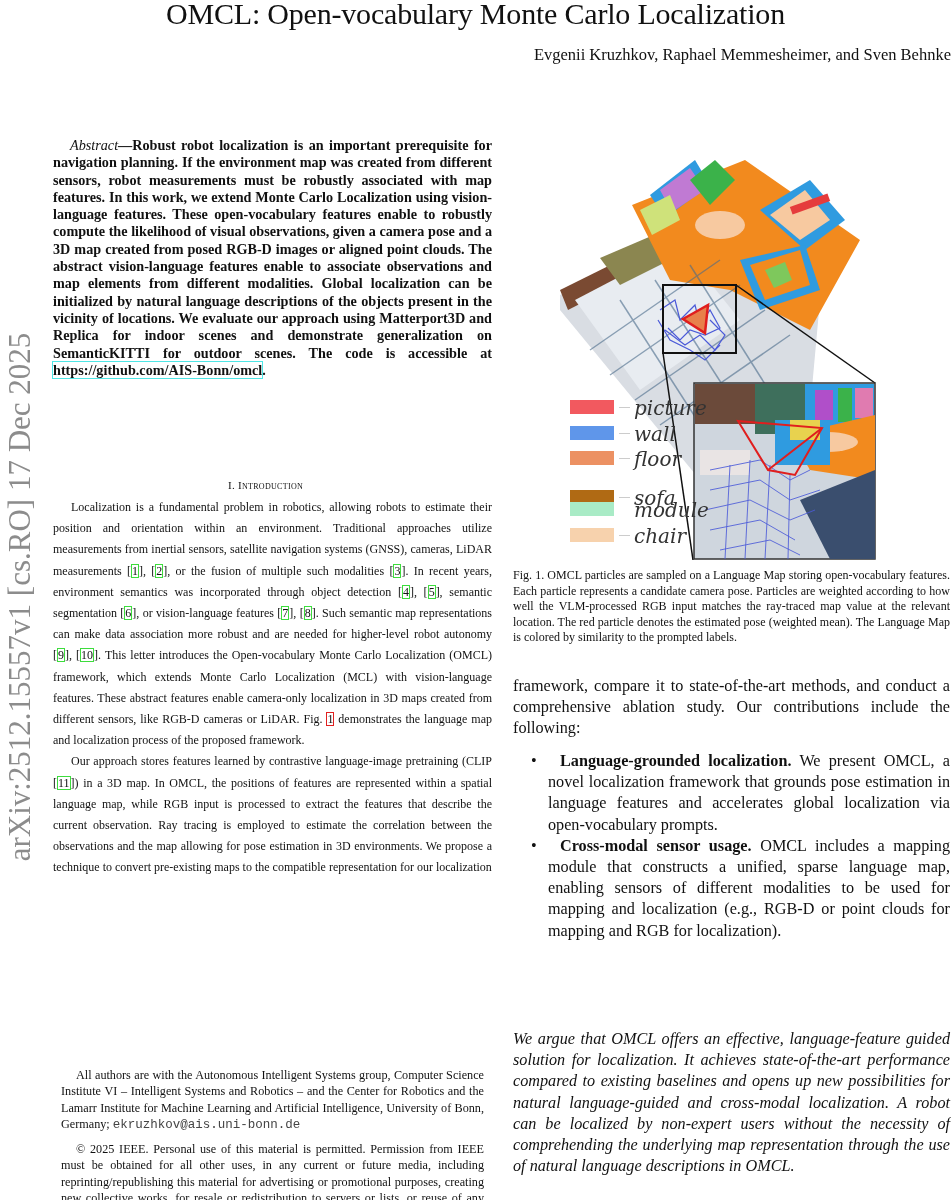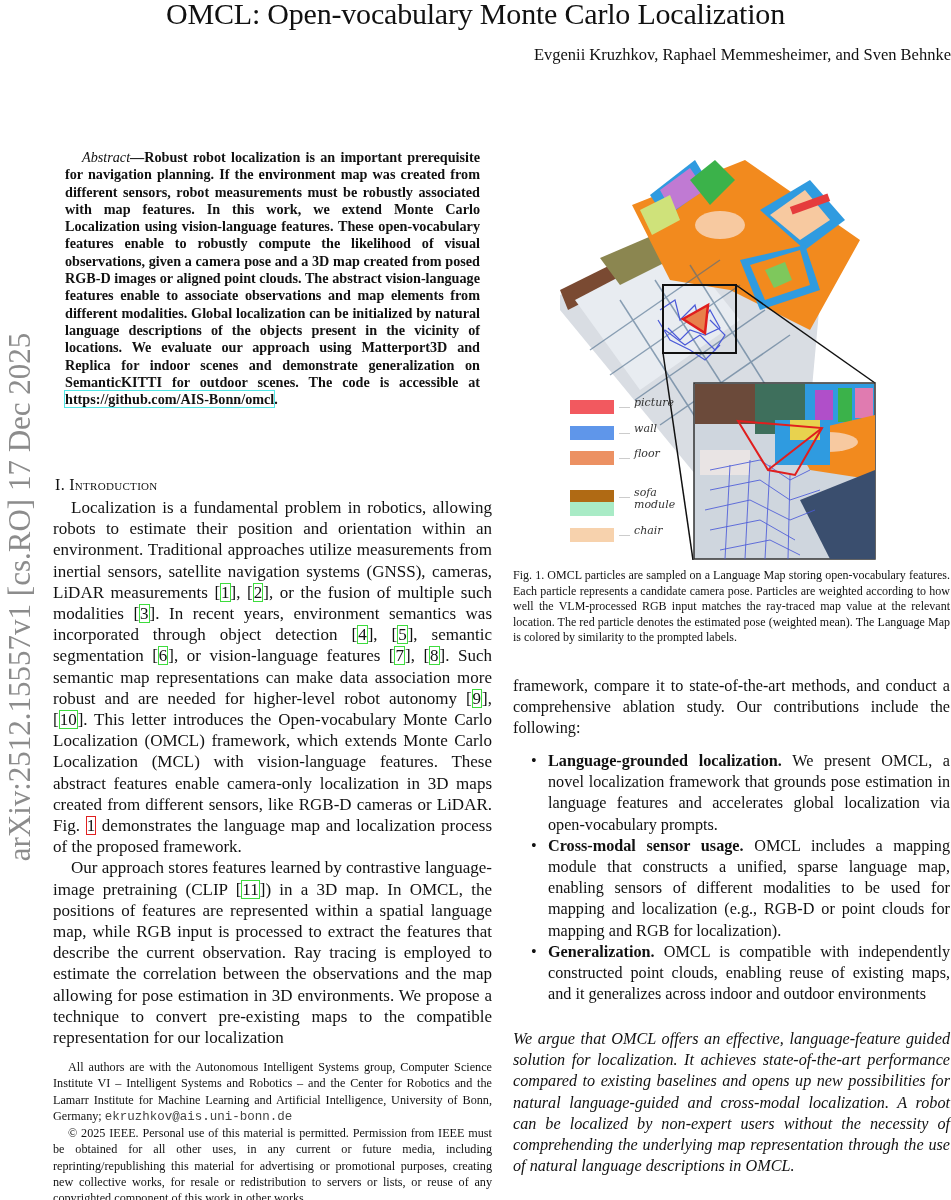--- a/index.html
+++ b/index.html
@@ -9,48 +9,48 @@
            font-size:30px; line-height:36px; letter-spacing:-0.2px; }
   .authors { position:absolute; top:45px; left:0; width:951px; text-align:right;
              font-size:16.5px; line-height:20px; }
   .arxiv { position:absolute; left:-330px; top:577px; width:700px; height:40px;
            transform:rotate(-90deg); transform-origin:center center; text-align:center;
            font-size:31px; color:#8c8c8c; white-space:nowrap; line-height:40px; }
   .col { position:absolute; text-align:justify; }
   .left { left:53px; width:439px; }
   .right { left:513px; width:437px; }
   .abstract { top:137px; font-weight:bold; font-size:14.2px; line-height:17.3px; }
-  .abstract p { margin:12px; text-indent:17px; }
+  .abstract p { margin:0; text-indent:17px; }
   .abstract .lab { font-style:italic; font-weight:normal; }
   .link { outline:1.5px solid #4fe6e6; outline-offset:0; }
   .index { margin-top:6px !important; }
-  .sec { position:absolute; top:474px; left:55px; width:439px; 
-         font-size:16px; line-height:22px; font-variant:small-caps; letter-spacing:0.3px; }
-  .intro { top:497px; font-size:17px; line-height:21.2px; }
+  .sec { position:absolute; top:474px; left:46px; width:439px; text-align:center;
+         font-size:11px; line-height:22px; font-variant:small-caps; letter-spacing:0.3px; }
+  .intro { top:497px; font-size:12px; line-height:21.2px; }
   .intro p { margin:0; text-indent:18px; }
   .cite { outline:1.5px solid #3ddc3d; outline-offset:-1px; padding:0 1px; }
   .fref { outline:1.5px solid #e02020; outline-offset:-1px; padding:0 1px; }
   .foot { top:1059px; font-size:12.2px; line-height:16.3px; }
-  .foot p { margin:0; text-indent:15px; }
+  .foot p { margin:8px; text-indent:15px; }
   .mono { font-family:"Liberation Mono","DejaVu Sans Mono",monospace; font-size:12.5px; color:#444; }
   .figure { position:absolute; left:560px; top:150px; width:390px; height:410px; }
   .legend { position:absolute; left:570px; top:400px; width:110px; }
   .leg-item { position:absolute; left:0; height:14px; width:120px; }
   .leg-sw { position:absolute; left:0; top:0; width:44px; height:14px; }
   .leg-dash { position:absolute; left:49px; top:7px; width:11px; height:1px; background:#ccc; }
-  .leg-lab { position:absolute; left:64px; top:-4px; font-style:italic; font-size:11px; color:#333;
+  .leg-lab { position:absolute; left:64px; top:-4px; font-style:italic; font-size:20px; color:#333;
              font-family:"DejaVu Serif",serif; }
   .caption { top:568px; font-size:12px; line-height:15.5px; }
   .caption p { margin:0; }
   .body2 { top:676px; font-size:16.2px; line-height:21.2px; }
   .body2 p { margin:0; }
   .bullets { position:absolute; left:513px; top:751px; width:437px; font-size:16.2px; line-height:21.2px; }
   .bul { position:relative; padding-left:35px; text-align:justify; margin:0; }
   .bul::before { content:"•"; position:absolute; left:18px; top:0; }
-  .bul b { font-weight:bold; }
+  .bul b { font-weight:bold;margin-left:12px; }
   .conclude { top:1029px; font-size:16.2px; line-height:21.2px; }
   .conclude p { margin:0;font-style:italic; }
 </style>
 </head>
 <body>
 
 <div class="title">OMCL: Open-vocabulary Monte Carlo Localization</div>
 <div class="authors">Evgenii Kruzhkov, Raphael Memmesheimer, and Sven Behnke</div>
 <div class="arxiv">arXiv:2512.15557v1  [cs.RO]  17 Dec 2025</div>
 
@@ -173,18 +173,17 @@
   <p>Fig. 1.  OMCL particles are sampled on a Language Map storing open-vocabulary features. Each particle represents a candidate camera pose. Particles are weighted according to how well the VLM-processed RGB input matches the ray-traced map value at the relevant location. The red particle denotes the estimated pose (weighted mean). The Language Map is colored by similarity to the prompted labels.</p>
 </div>
 
 <div class="col right body2">
   <p>framework, compare it to state-of-the-art methods, and conduct a comprehensive ablation study. Our contributions include the following:</p>
 </div>
 
 <div class="bullets">
   <p class="bul"><b>Language-grounded localization.</b><span> We present OMCL, a novel localization framework that grounds pose estimation in language features and accelerates global localization via open-vocabulary prompts.</span></p>
   <p class="bul"><b>Cross-modal sensor usage.</b><span> OMCL includes a mapping module that constructs a unified, sparse language map, enabling sensors of different modalities to be used for mapping and localization (e.g., RGB-D or point clouds for mapping and RGB for localization).</span></p>
-  <p class="bul"><b>Generalization.</b><span> OMCL is compatible with independently constructed point clouds, enabling reuse of existing maps, and it generalizes across indoor and outdoor environments</span></p>
 </div>
 
 <div class="col right conclude">
   <p>We argue that OMCL offers an effective, language-feature guided solution for localization. It achieves state-of-the-art performance compared to existing baselines and opens up new possibilities for natural language-guided and cross-modal localization. A robot can be localized by non-expert users without the necessity of comprehending the underlying map representation through the use of natural language descriptions in OMCL.</p>
 </div>
 
 </body></html>

